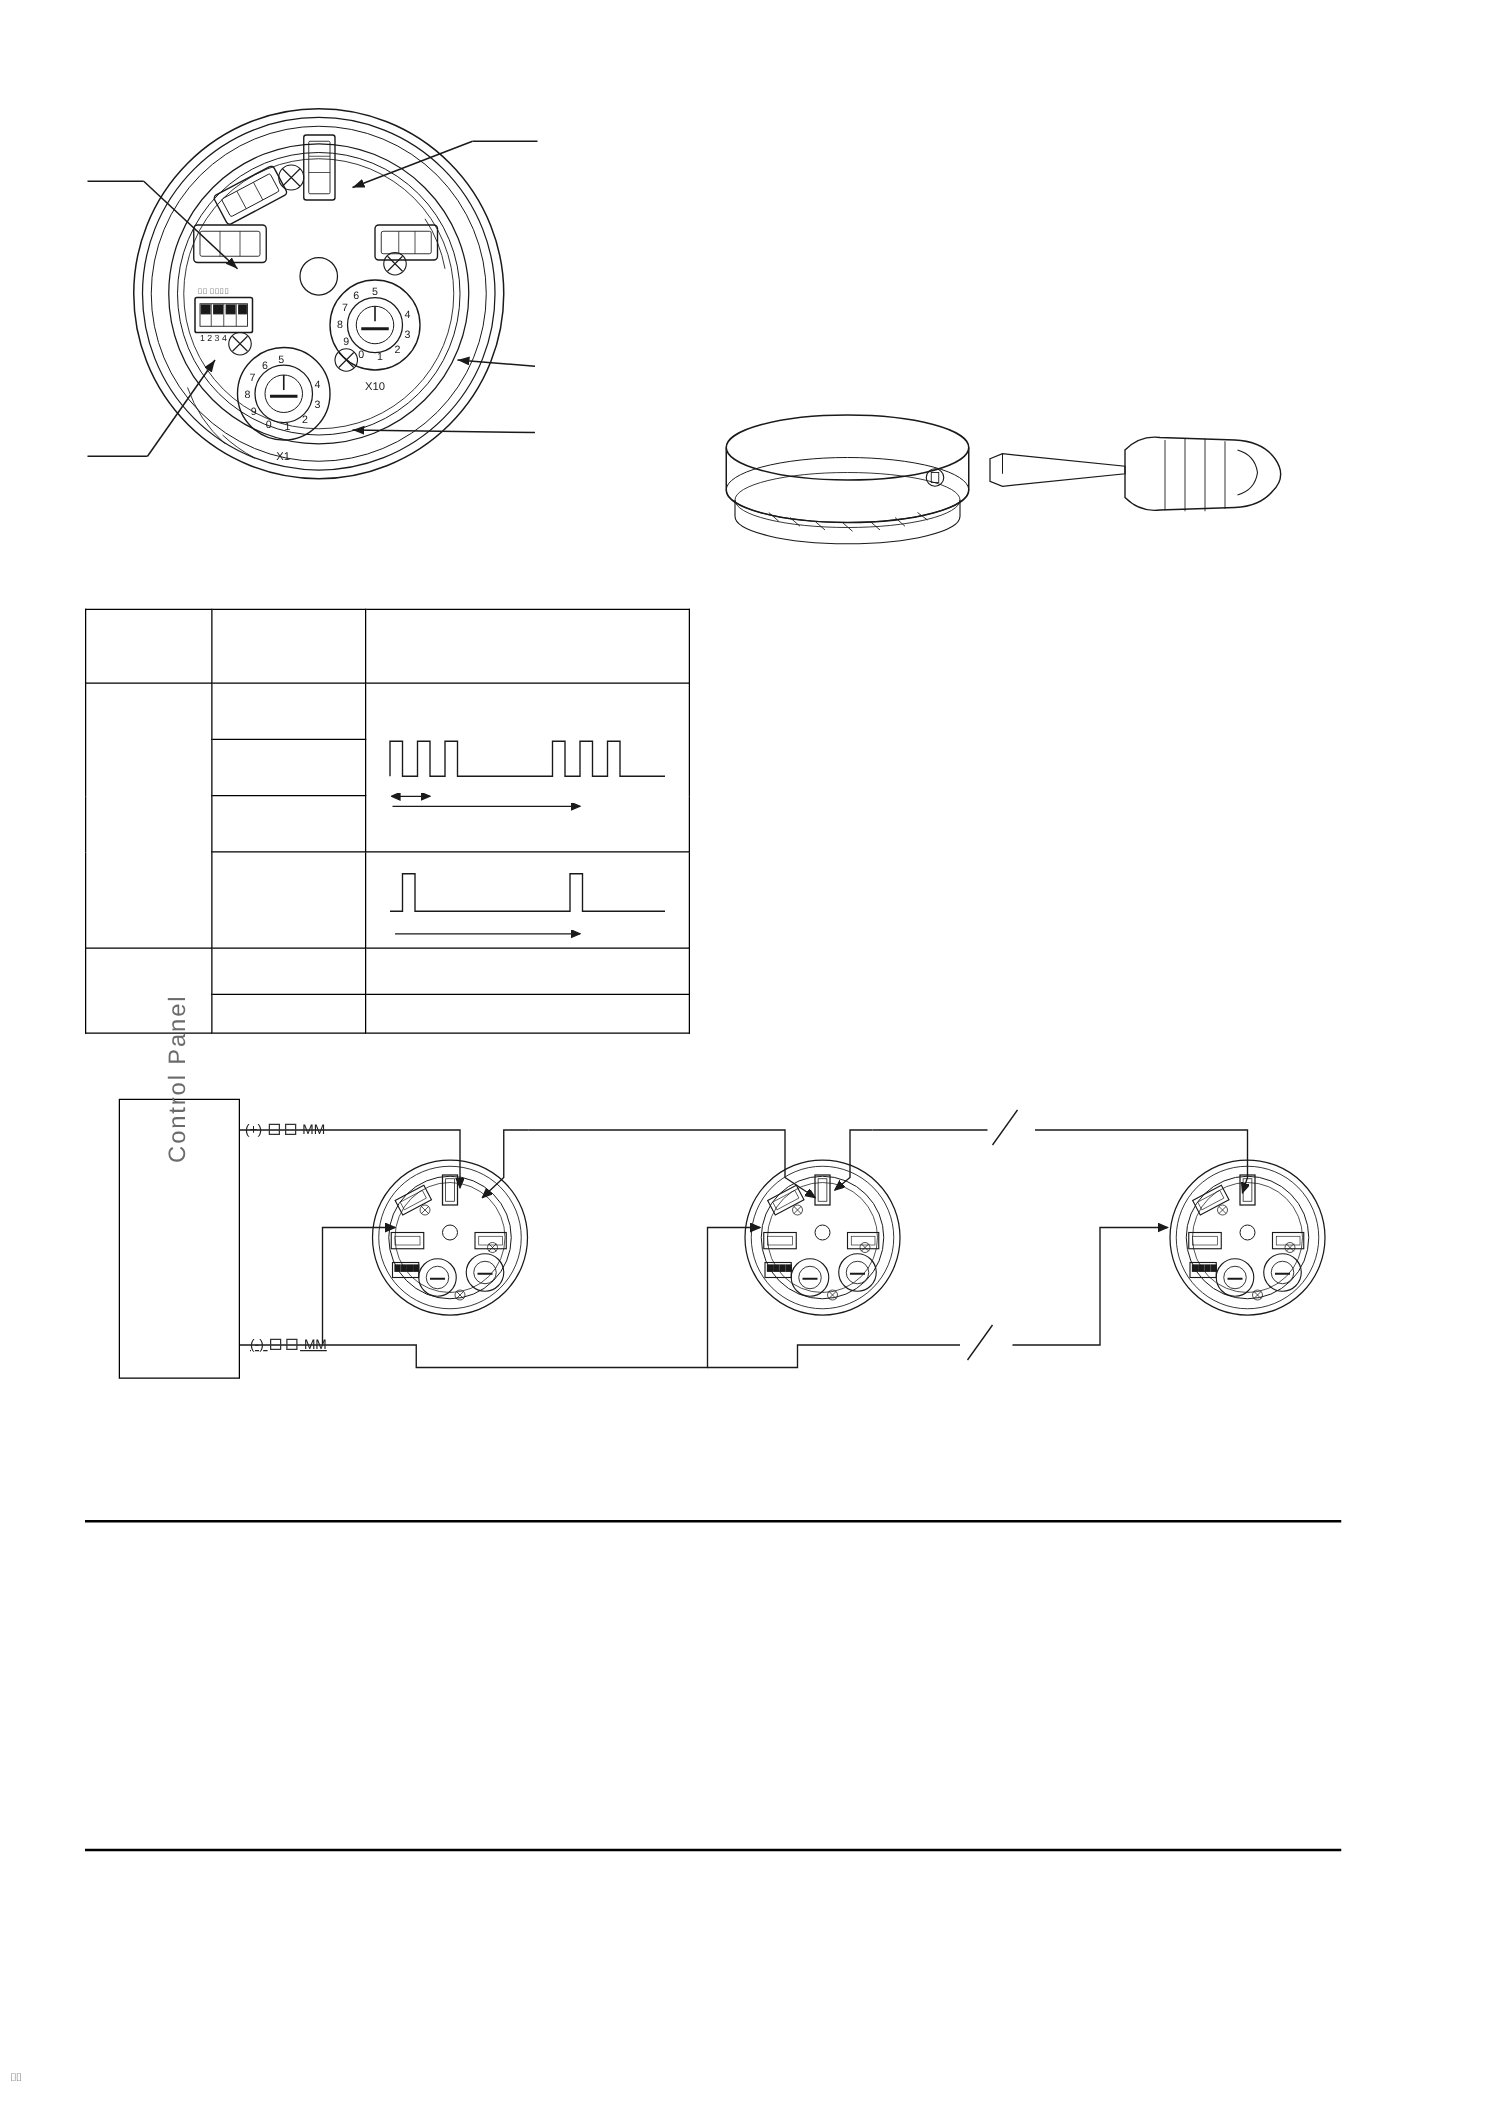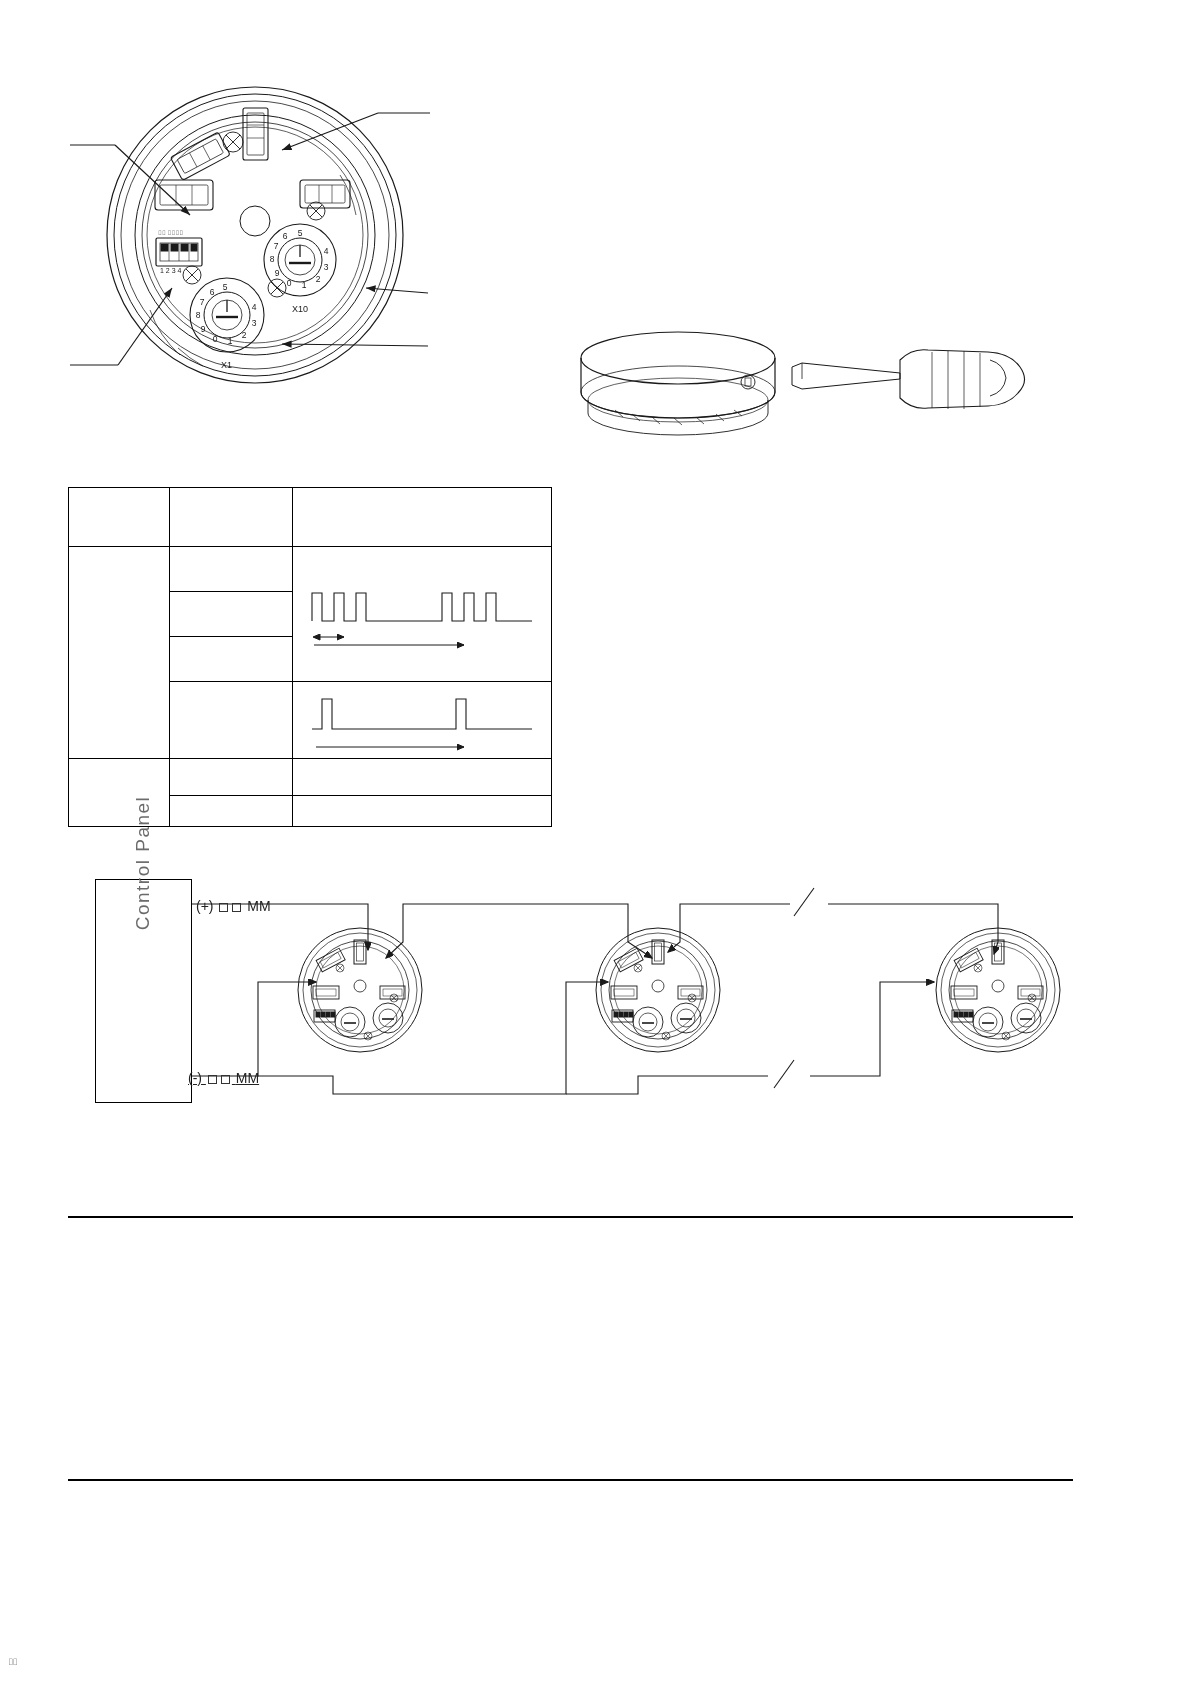--- a/index.html
+++ b/index.html
@@ -80,21 +80,21 @@
     align-items: center;
     justify-content: center;
     font-size: 19px;
     letter-spacing: 1.5px;
     color: #6b6b6b;
     font-family: "Liberation Sans", sans-serif;
     white-space: nowrap;
   }
   .term-label {
     position: absolute;
-    font-size: 14px;
+    font-size: 11px;
     color: #222222;
     white-space: nowrap;
   }
   .sq {
     display: inline-block;
     width: 7px; height: 7px;
     border: 1px solid #333;
     vertical-align: -1px;
     margin: 0 2px;
   }
@@ -353,21 +353,21 @@
 
     <div class="abs" id="control-panel-box"></div>
     <div id="control-panel-label">Control Panel</div>
 
     
     <div class="term-label" style="left:128px; top:36px;">
       <span>(+)</span>
       <span class="sq"></span><span class="sq"></span>
       <span>MM</span>
     </div>
-    <div class="term-label" style="left:120px; top:208px;text-decoration:underline;">
+    <div class="term-label" style="left:132px; top:208px;text-decoration:underline;">
       <span>(-)</span>
       <span class="sq"></span><span class="sq"></span>
       <span>MM</span>
     </div>
 
     <svg width="1010" height="260" viewBox="0 0 1010 260" fill="none" stroke="#1a1a1a" stroke-width="1">
       <defs>
         <marker id="warr" markerWidth="8" markerHeight="8" refX="7" refY="3" orient="auto">
           <path d="M0,0 L7,3 L0,6 z" fill="#1a1a1a"></path>
         </marker>

